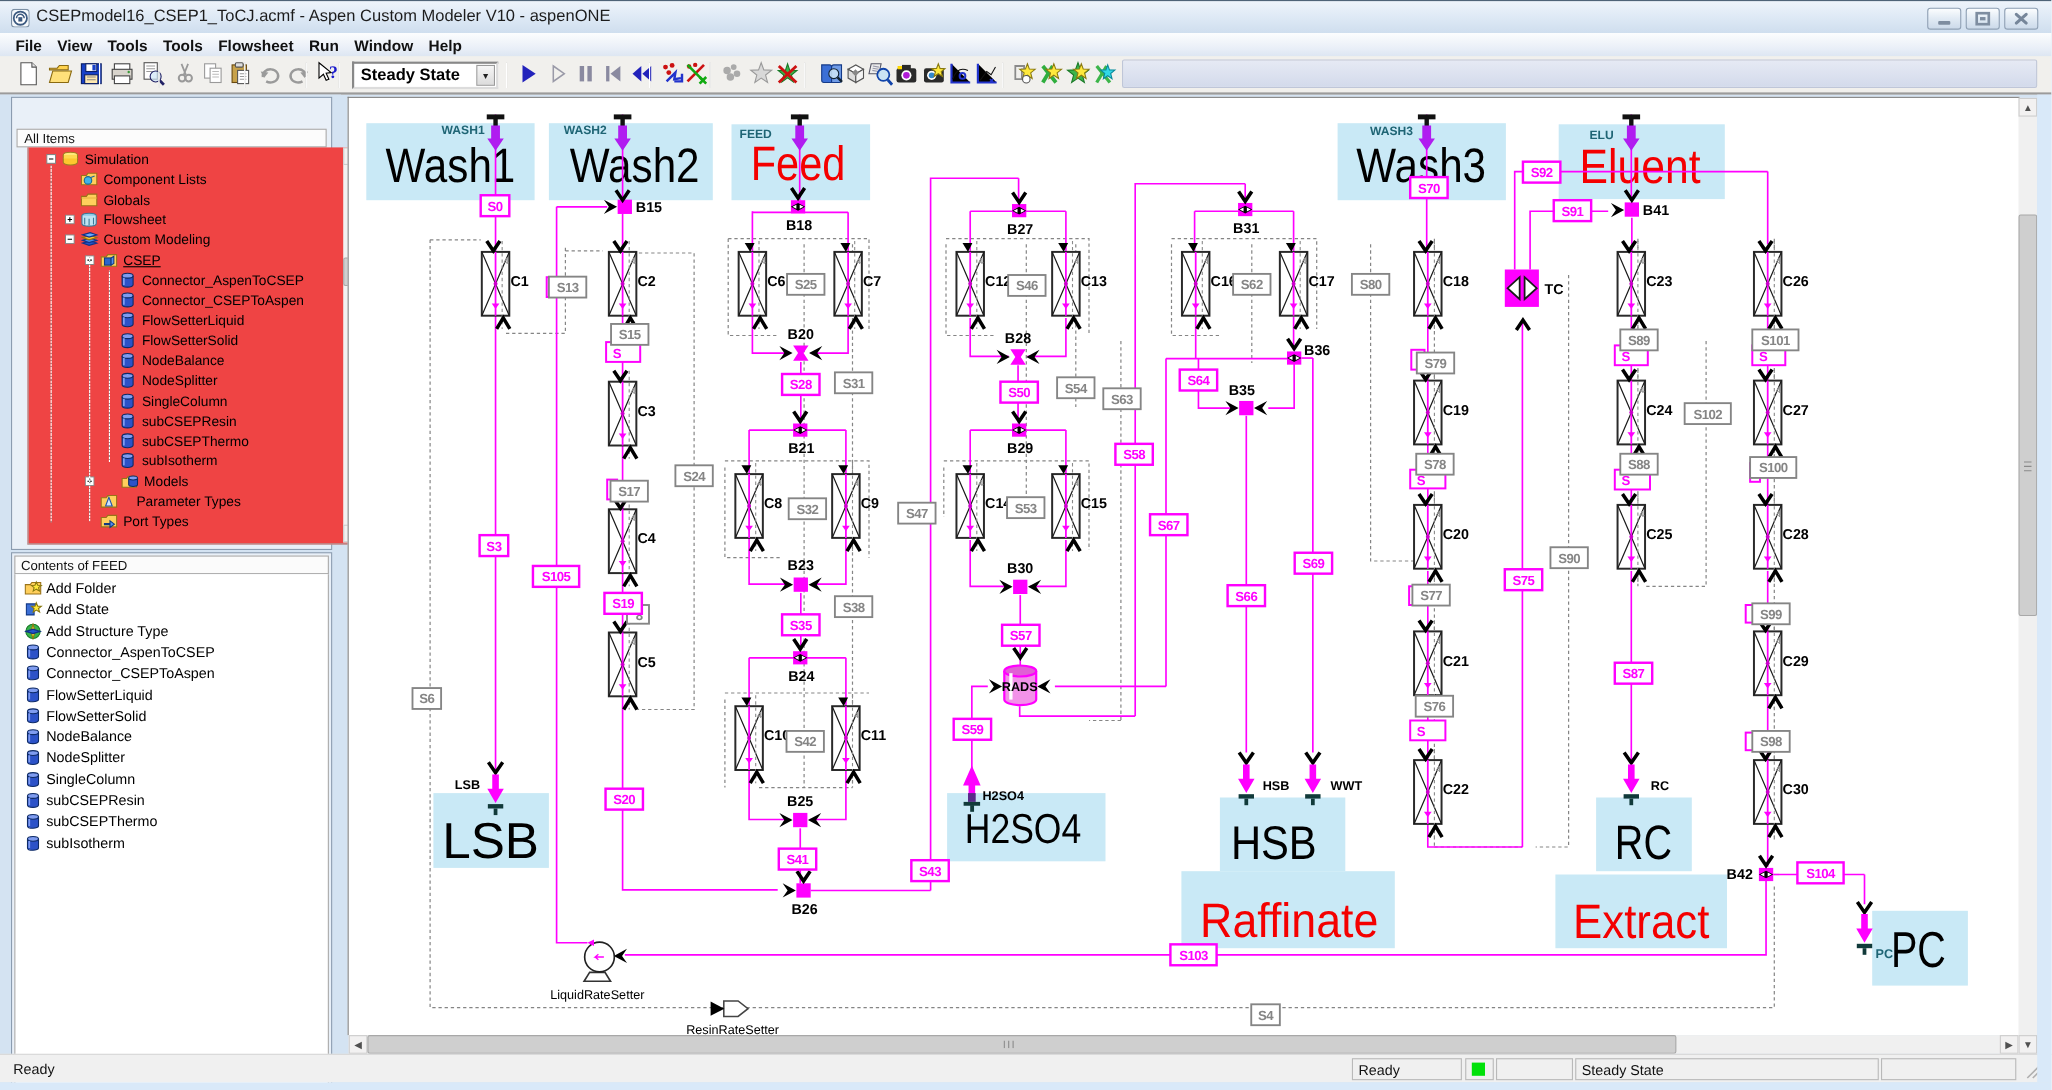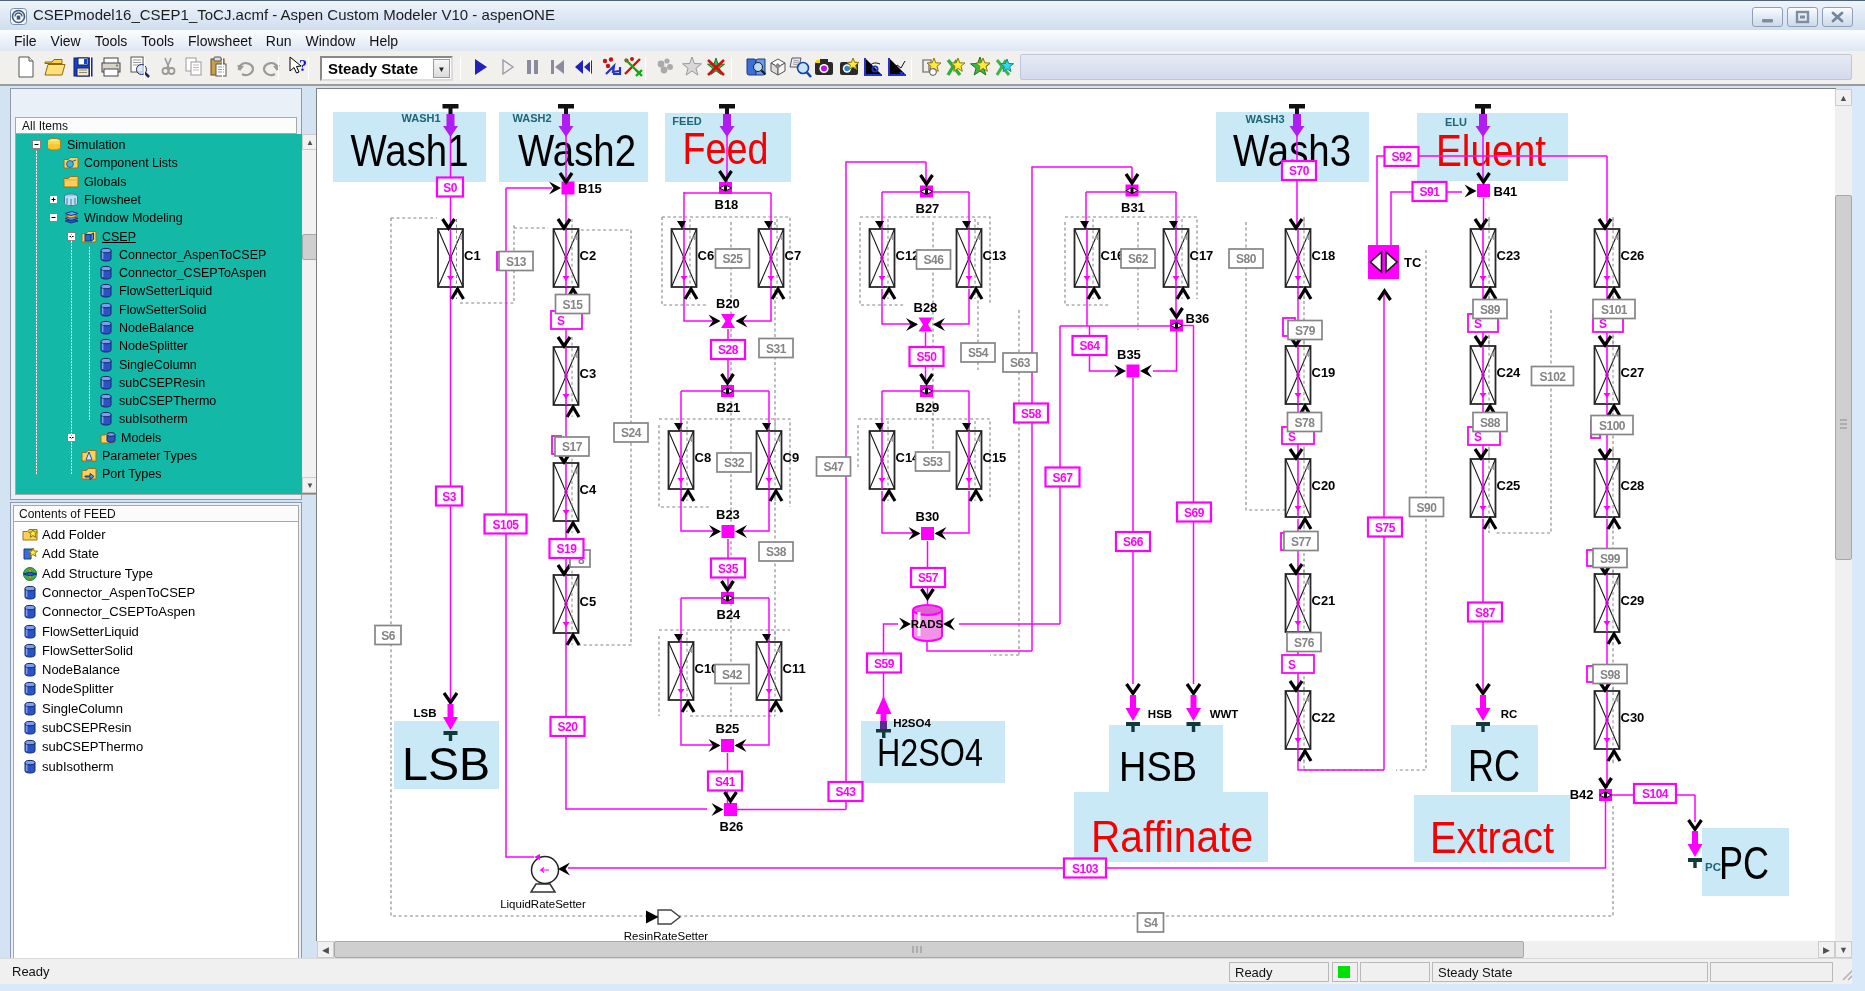--- a/index.html
+++ b/index.html
@@ -4,34 +4,34 @@
 <style>
 *{margin:0;padding:0;box-sizing:border-box;}
 html,body{width:1865px;height:991px;overflow:hidden;font-family:"Liberation Sans",sans-serif;}
 body{position:relative;background:#d4e3f2;}
 .abs{position:absolute;}
 #titlebar{left:0;top:0;width:1865px;height:30px;background:linear-gradient(#eef4fb,#dbe7f4 60%,#cfdeee);border-top:1px solid #4e6377;}
 #title-ico{left:10px;top:8px;width:17px;height:17px;}
 #title-txt{left:33px;top:6px;font-size:15px;color:#1c1c1c;}
 .winbtn{top:7px;width:31px;height:20px;border:1px solid #8fa0b4;border-radius:3px;background:linear-gradient(#fbfdfe,#e3ecf5 45%,#ccdaea);color:#5a6a7a;text-align:center;}
 #menubar{left:0;top:30px;width:1865px;height:21px;background:linear-gradient(#fcfdfe,#e8eef7 70%,#dde6f2);display:flex;align-items:center;font-size:14px;color:#111;}
-#menubar span{padding:0 7px;}
+#menubar span{padding:0 7px;font-weight:bold;}
 #toolbar{left:0;top:51px;width:1865px;height:35px;background:#f1f0ed;border-bottom:2px solid #9b9b9b;}
 .tsep{position:absolute;top:6px;width:1px;height:23px;background:#b5b5b5;border-right:1px solid #fff;}
 #combo{position:absolute;left:320px;top:5px;width:133px;height:25px;background:#fff;border:2px inset #dcdcdc;font-size:15px;font-weight:bold;color:#000;padding-left:6px;line-height:21px;}
 #combo .drop{position:absolute;right:1px;top:1px;width:17px;height:19px;background:linear-gradient(#f6f6f6,#dcdcdc);border:1px solid #9a9a9a;font-size:8px;color:#222;text-align:center;line-height:19px;}
 #tb-right{position:absolute;left:1020px;top:3px;width:832px;height:26px;background:linear-gradient(#e6eaf4,#d3daeb);border:1px solid #bfc6d8;border-radius:2px;}
 #dock{left:0;top:86px;width:310px;height:872px;background:#d4e3f2;}
 .panel{position:absolute;border:1px solid #8b9cb0;background:#e9f0f8;}
 #explorer{left:10px;top:2px;width:292px;height:412px;}
 #expl-title{position:absolute;left:0;top:0;width:100%;height:26px;background:linear-gradient(#f2f7fc,#d6e3f1 60%,#c6d7e9);display:flex;align-items:center;}
 #expl-title .cap{font-size:14px;color:#4e5d6d;margin-left:6px;}
 .pbtn{width:28px;height:18px;border:1px solid #8ba0b8;border-radius:3px;background:linear-gradient(#fdfdfe,#dde8f3 50%,#cbdbec);margin-left:4px;position:relative;}
 #allitems{position:absolute;left:4px;top:28px;width:282px;height:17px;background:#fcfcfc;border:1px solid #a8a8a8;font-size:12px;color:#111;padding:1px 0 0 6px;}
-#tree{position:absolute;left:4px;top:45px;width:306px;height:361px;background:#14b8a6;border:1px solid #a8a8a8;border-top:none;overflow:hidden;font-size:12.5px;color:#000;}
+#tree{position:absolute;left:14px;top:45px;width:306px;height:361px;background:#ef4444;border:1px solid #a8a8a8;border-top:none;overflow:hidden;font-size:12.5px;color:#000;}
 .trow{position:absolute;height:18px;display:flex;align-items:center;white-space:nowrap;}
 .trow .lbl{margin-left:4px;}
 .dot{position:absolute;width:1px;background-image:repeating-linear-gradient(#9a9a9a 0 1px,#fff 1px 3px);}
 #treescroll{position:absolute;right:1px;top:0px;width:17px;height:359px;background:#f2f1f1;}
 #contents{left:10px;top:416px;width:292px;height:541px;}
 #cont-head{position:absolute;left:2px;top:2px;width:286px;height:17px;background:#fbfbfb;border:1px solid #a8a8a8;font-size:12px;color:#111;padding:1px 0 0 5px;}
 #clist{position:absolute;left:2px;top:19px;width:286px;height:518px;background:#fff;border:1px solid #a8a8a8;border-top:none;font-size:13px;color:#000;overflow:hidden;}
 .crow{position:absolute;left:8px;height:19px;display:flex;align-items:center;white-space:nowrap;}
 .crow .lbl{margin-left:3px;}
 #canvas{left:316px;top:88px;width:1520px;height:853px;background:#fff;border-left:1px solid #808080;border-top:1px solid #808080;}
@@ -298,21 +298,21 @@
           <rect x="0.5" y="0.5" width="8" height="8" fill="#fff" stroke="#848484"></rect>
           <path d="M2.5 4.5 H6.5" stroke="#000"></path>
         </svg>
         <div class="trow" style="left:47px;top:75px;">
           <svg width="17" height="16">
             <path d="M2 11 L9 9 L15 11 L8 13 Z" fill="#2255cc" stroke="#113388"></path>
             <path d="M2 8.5 L9 6.5 L15 8.5 L8 10.5 Z" fill="#4488ee" stroke="#113388"></path>
             <path d="M2 6 L9 4 L15 6 L8 8 Z" fill="#ffc431" stroke="#996f10"></path>
             <path d="M2 3.5 L9 1.5 L15 3.5 L8 5.5 Z" fill="#66aaff" stroke="#113388"></path>
           </svg>
-          <span class="lbl">Window Modeling</span>
+          <span class="lbl">Custom Modeling</span>
         </div>
         <svg style="position:absolute;left:51px;top:98px" width="9" height="9">
           <rect x="0.5" y="0.5" width="8" height="8" fill="#fff" stroke="#848484"></rect>
           <path d="M2.5 4.5 H6.5" stroke="#000"></path>
         </svg>
         <div class="trow" style="left:65px;top:94px;text-decoration:underline;">
           <svg width="17" height="16">
             <path d="M1 4.5 L5.5 4.5 L7 2.5 L15 2.5 L15 13 L1 13 Z" fill="#ffcf5c" stroke="#9a7318"></path>
             <rect x="4" y="5.5" width="6" height="6.5" fill="#2a66cc" stroke="#123a80"></rect>
             <path d="M10 5.5 L12.5 4 L12.5 10.5 L10 12 Z" fill="#5590ee" stroke="#123a80"></path>
@@ -405,21 +405,21 @@
           <path d="M4.5 2.5 V6.5" stroke="#000"></path>
         </svg>
         <div class="trow" style="left:65px;top:295px;padding-left:19px;">
           <svg width="17" height="16">
             <path d="M1 5 L5 5 L6.5 3 L14 3 L14 13 L1 13 Z" fill="#ffcf5c" stroke="#9a7318"></path>
             <path d="M7 4.5 v6 a4 1.8 0 0 0 8 0 V4.5" fill="#2c52c8" stroke="#0d2a66"></path>
             <ellipse cx="11" cy="4.5" rx="4" ry="1.8" fill="#7f9cf0" stroke="#0d2a66"></ellipse>
           </svg>
           <span class="lbl">Models</span>
         </div>
-        <div class="trow" style="left:65px;top:313px;">
+        <div class="trow" style="left:65px;top:313px;gap:12px;">
           <svg width="17" height="16">
             <path d="M1 4.5 L5.5 4.5 L7 2.5 L15 2.5 L15 13 L1 13 Z" fill="#ffcf5c" stroke="#9a7318"></path>
             <path d="M5 12 L8 4 L11 12 Z" fill="#cfe6ff" stroke="#2255aa"></path>
           </svg>
           <span class="lbl">Parameter Types</span>
         </div>
         <div class="trow" style="left:65px;top:331px;">
           <svg width="17" height="16">
             <path d="M1 4.5 L5.5 4.5 L7 2.5 L15 2.5 L15 13 L1 13 Z" fill="#ffcf5c" stroke="#9a7318"></path>
             <path d="M4 10 L9 10 L9 7.5 L13 10.5 L9 13.5 L9 11 L4 11 Z" fill="#5590ee" stroke="#123a80"></path>

